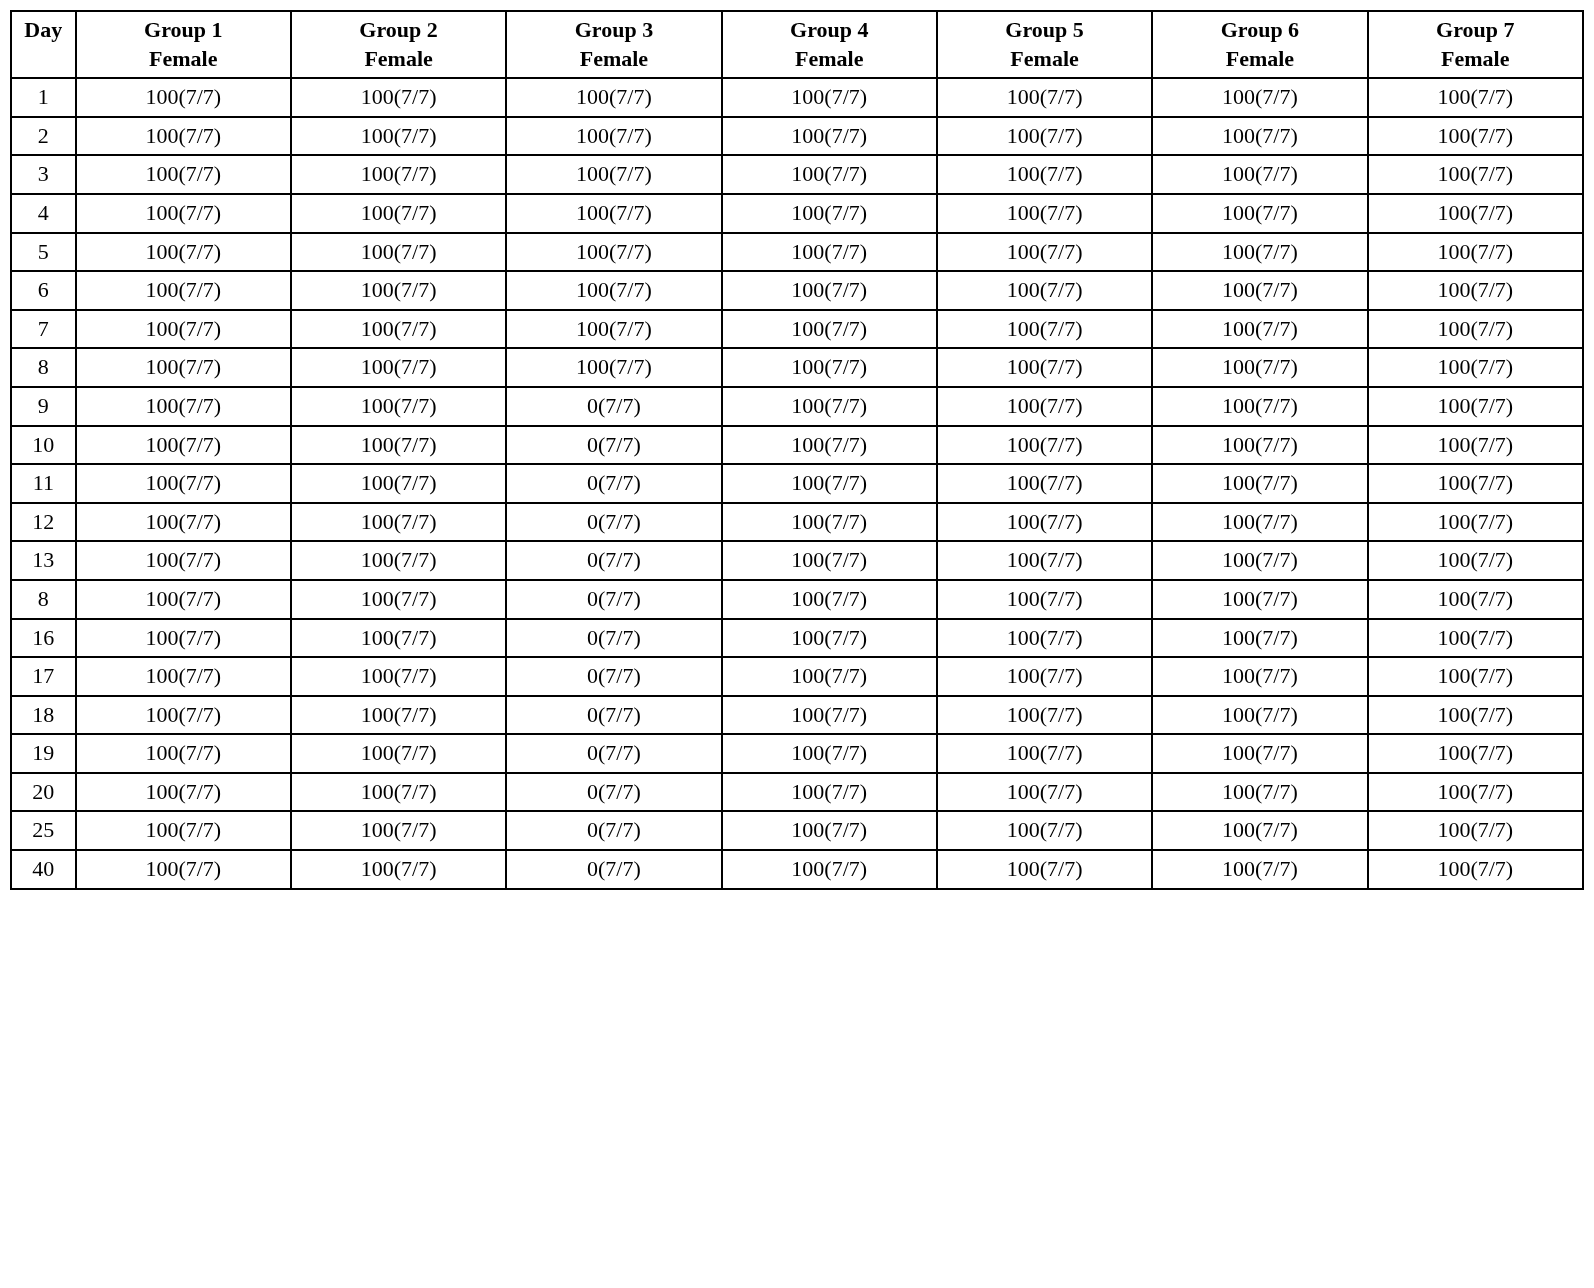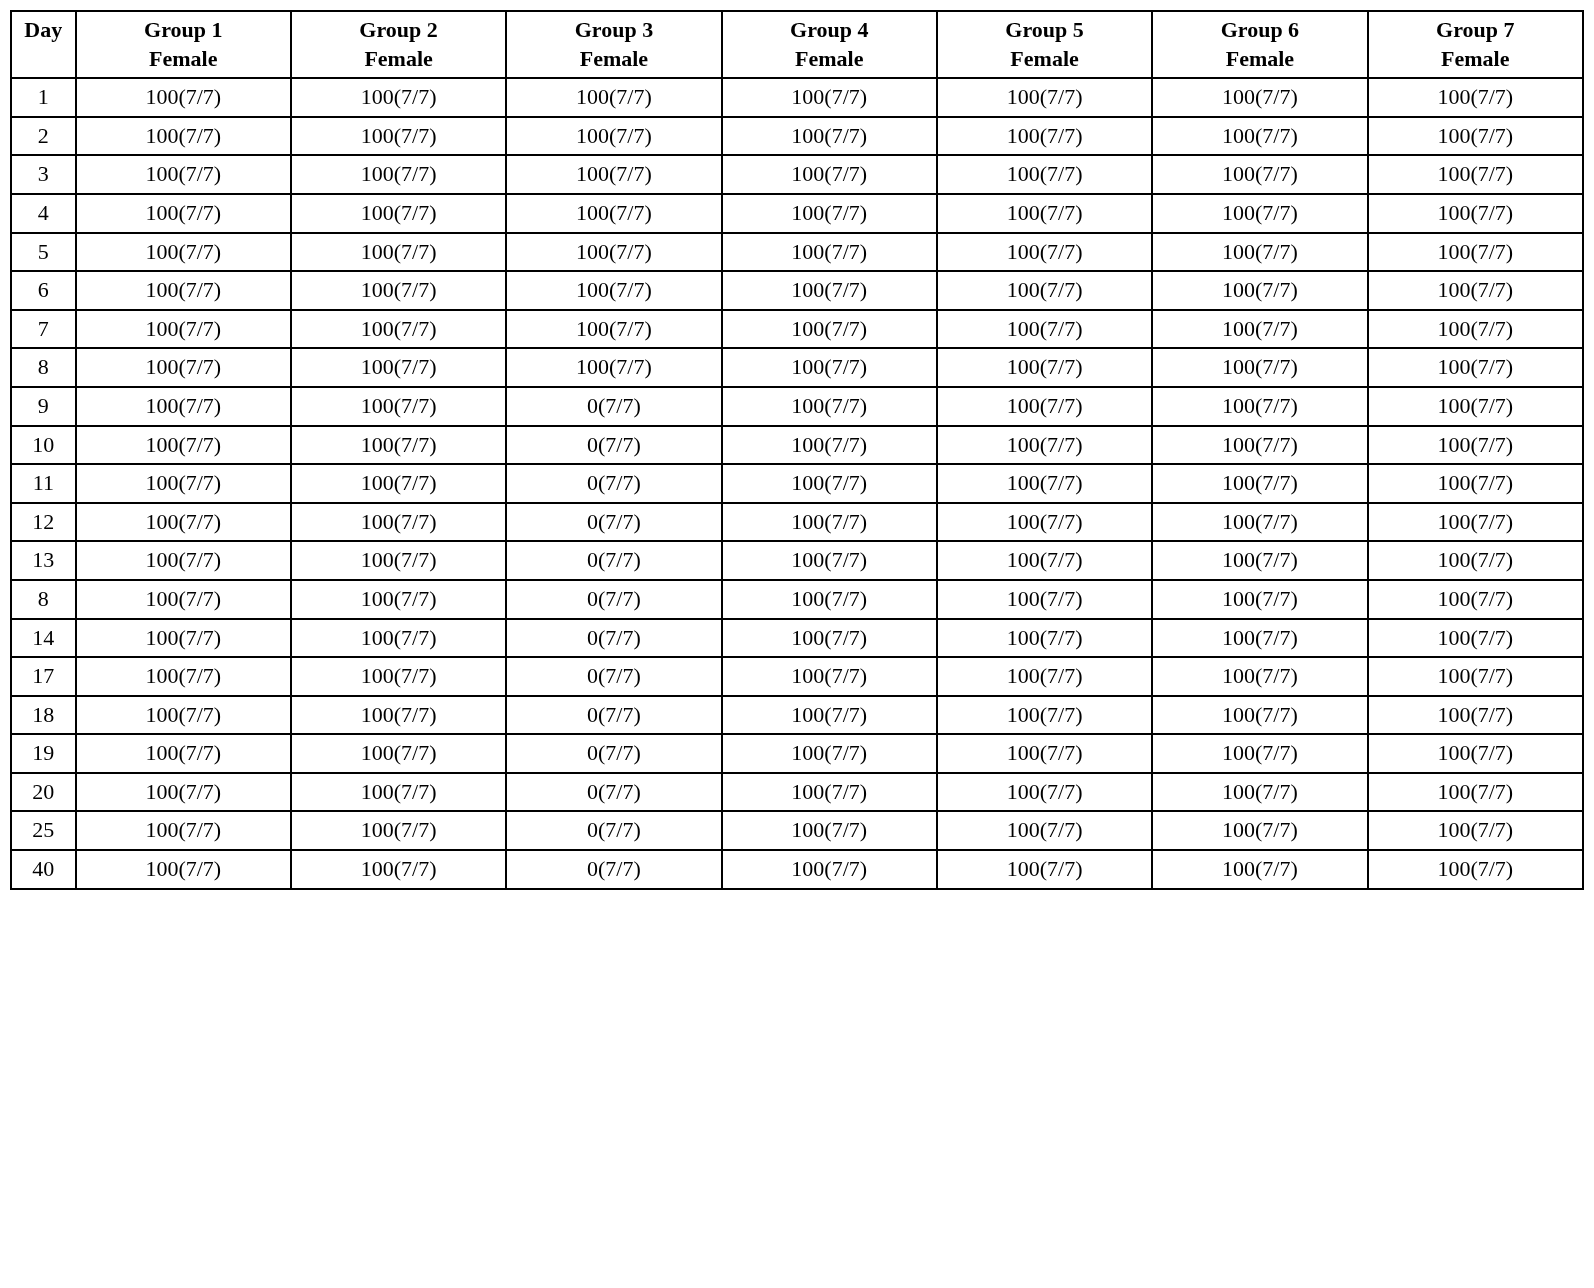--- a/index.html
+++ b/index.html
@@ -199,21 +199,21 @@
         <td>8</td>
         <td>100(7/7)</td>
         <td>100(7/7)</td>
         <td>0(7/7)</td>
         <td>100(7/7)</td>
         <td>100(7/7)</td>
         <td>100(7/7)</td>
         <td>100(7/7)</td>
       </tr>
       <tr>
-        <td>14</td>
+        <td>16</td>
         <td>100(7/7)</td>
         <td>100(7/7)</td>
         <td>0(7/7)</td>
         <td>100(7/7)</td>
         <td>100(7/7)</td>
         <td>100(7/7)</td>
         <td>100(7/7)</td>
       </tr>
       <tr>
         <td>17</td>

